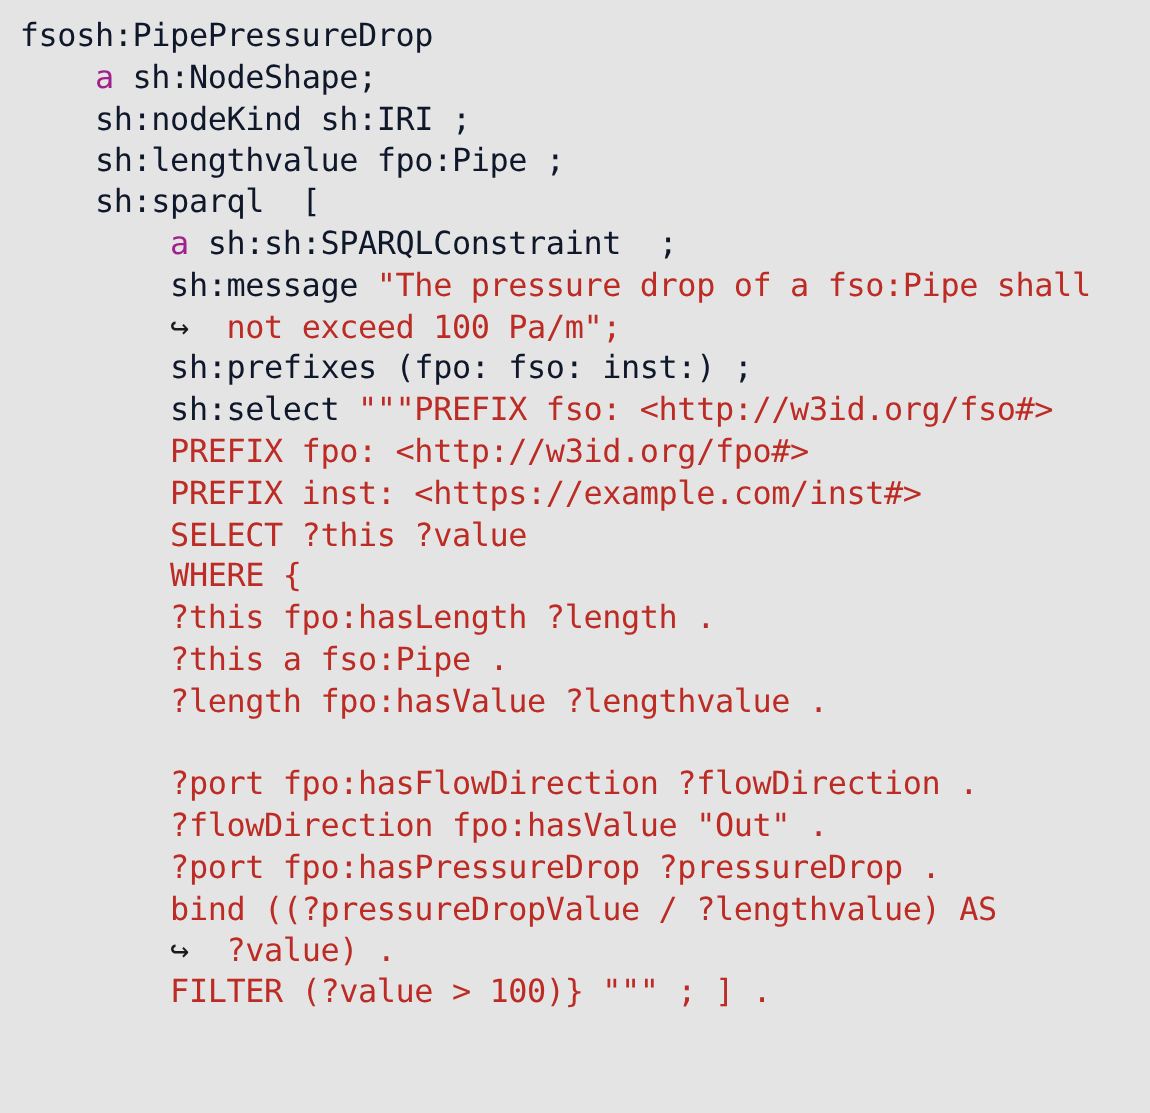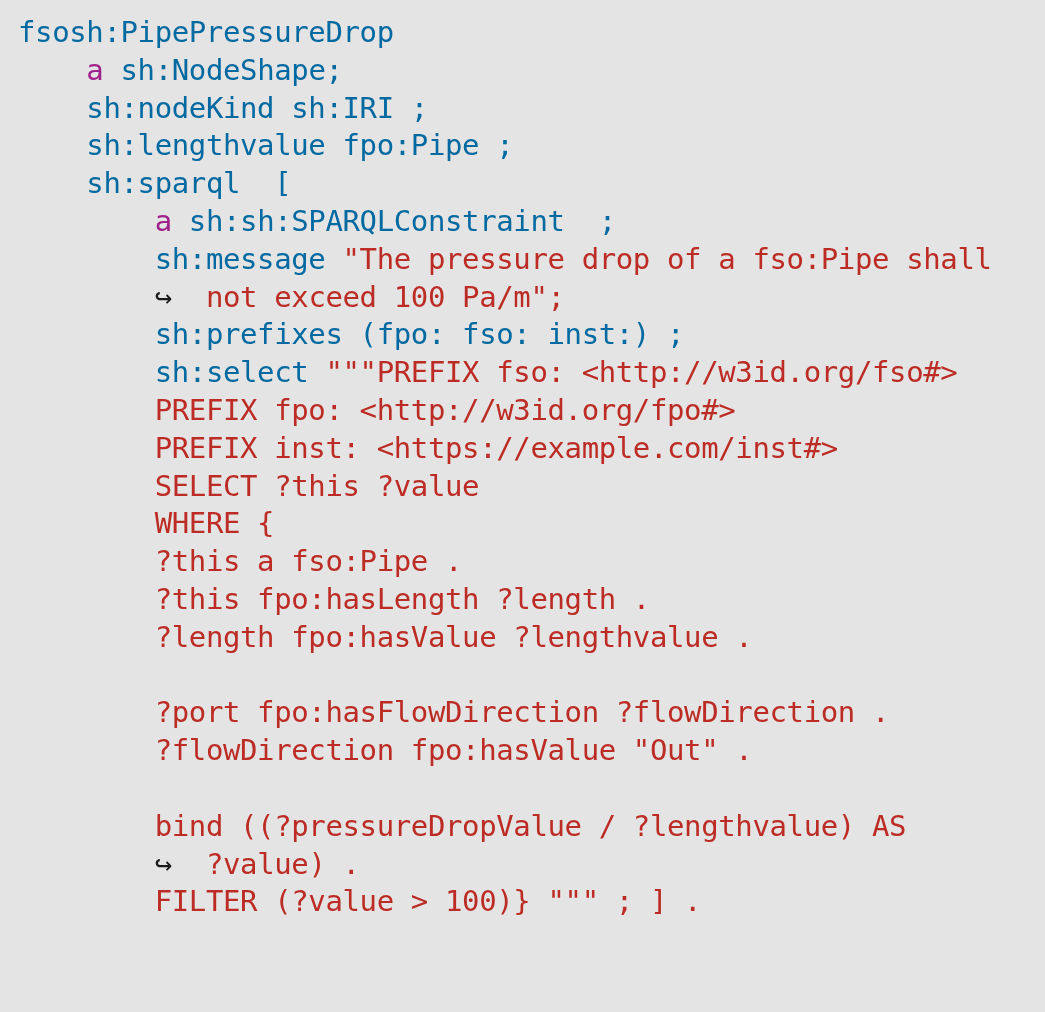--- a/index.html
+++ b/index.html
@@ -30,21 +30,21 @@
     font-size: 29px;
     letter-spacing: -0.38px;
     white-space: pre;
     font-family: "DejaVu Sans Mono", "Liberation Mono", monospace;
     font-weight: 400;
     color: #000000;
   }
 
   
   .tok { white-space: pre; }
-  .tok-plain   { color: #0369a1; }
+  .tok-plain   { color: #0f172a; }
   .tok-keyword { color: #a0208c; }
   .tok-string  { color: #bc2b24; }
   .tok-cont    { color: #1a1a1a; }
 </style>
 </head>
 <body>
 
 <div id="listing">
     <div class="code-line"><span class="tok tok-plain"></span><span class="tok tok-plain">fsosh:PipePressureDrop</span></div>
     <div class="code-line"><span class="tok tok-plain">    </span><span class="tok tok-keyword">a</span><span class="tok tok-plain"> sh:NodeShape;</span></div>
@@ -53,23 +53,23 @@
     <div class="code-line"><span class="tok tok-plain">    </span><span class="tok tok-plain">sh:sparql  [</span></div>
     <div class="code-line"><span class="tok tok-plain">        </span><span class="tok tok-keyword">a</span><span class="tok tok-plain"> sh:sh:SPARQLConstraint  ;</span></div>
     <div class="code-line"><span class="tok tok-plain">        </span><span class="tok tok-plain">sh:message </span><span class="tok tok-string">"The pressure drop of a fso:Pipe shall</span></div>
     <div class="code-line"><span class="tok tok-plain">        </span><span class="tok tok-cont">↪</span><span class="tok tok-plain">  </span><span class="tok tok-string">not exceed 100 Pa/m";</span></div>
     <div class="code-line"><span class="tok tok-plain">        </span><span class="tok tok-plain">sh:prefixes (fpo: fso: inst:) ;</span></div>
     <div class="code-line"><span class="tok tok-plain">        </span><span class="tok tok-plain">sh:select </span><span class="tok tok-string">"""PREFIX fso: &lt;http://w3id.org/fso#&gt;</span></div>
     <div class="code-line"><span class="tok tok-plain">        </span><span class="tok tok-string">PREFIX fpo: &lt;http://w3id.org/fpo#&gt;</span></div>
     <div class="code-line"><span class="tok tok-plain">        </span><span class="tok tok-string">PREFIX inst: &lt;https://example.com/inst#&gt;</span></div>
     <div class="code-line"><span class="tok tok-plain">        </span><span class="tok tok-string">SELECT ?this ?value</span></div>
     <div class="code-line"><span class="tok tok-plain">        </span><span class="tok tok-string">WHERE {</span></div>
+    <div class="code-line"><span class="tok tok-plain">        </span><span class="tok tok-string">?this fpo:hasLength ?length .</span></div>
     <div class="code-line"><span class="tok tok-plain">        </span><span class="tok tok-string">?this a fso:Pipe .</span></div>
-    <div class="code-line"><span class="tok tok-plain">        </span><span class="tok tok-string">?this fpo:hasLength ?length .</span></div>
     <div class="code-line"><span class="tok tok-plain">        </span><span class="tok tok-string">?length fpo:hasValue ?lengthvalue .</span></div>
     <div class="code-line"><span class="tok tok-plain">        </span></div>
     <div class="code-line"><span class="tok tok-plain">        </span><span class="tok tok-string">?port fpo:hasFlowDirection ?flowDirection .</span></div>
     <div class="code-line"><span class="tok tok-plain">        </span><span class="tok tok-string">?flowDirection fpo:hasValue "Out" .</span></div>
-    <div class="code-line"><span class="tok tok-plain">        </span></div>
+    <div class="code-line"><span class="tok tok-plain">        </span><span class="tok tok-string">?port fpo:hasPressureDrop ?pressureDrop .</span></div>
     <div class="code-line"><span class="tok tok-plain">        </span><span class="tok tok-string">bind ((?pressureDropValue / ?lengthvalue) AS</span></div>
     <div class="code-line"><span class="tok tok-plain">        </span><span class="tok tok-cont">↪</span><span class="tok tok-plain">  </span><span class="tok tok-string">?value) .</span></div>
     <div class="code-line"><span class="tok tok-plain">        </span><span class="tok tok-string">FILTER (?value &gt; 100)} """ ; ] .</span></div>
   </div>
 
 </body></html>

